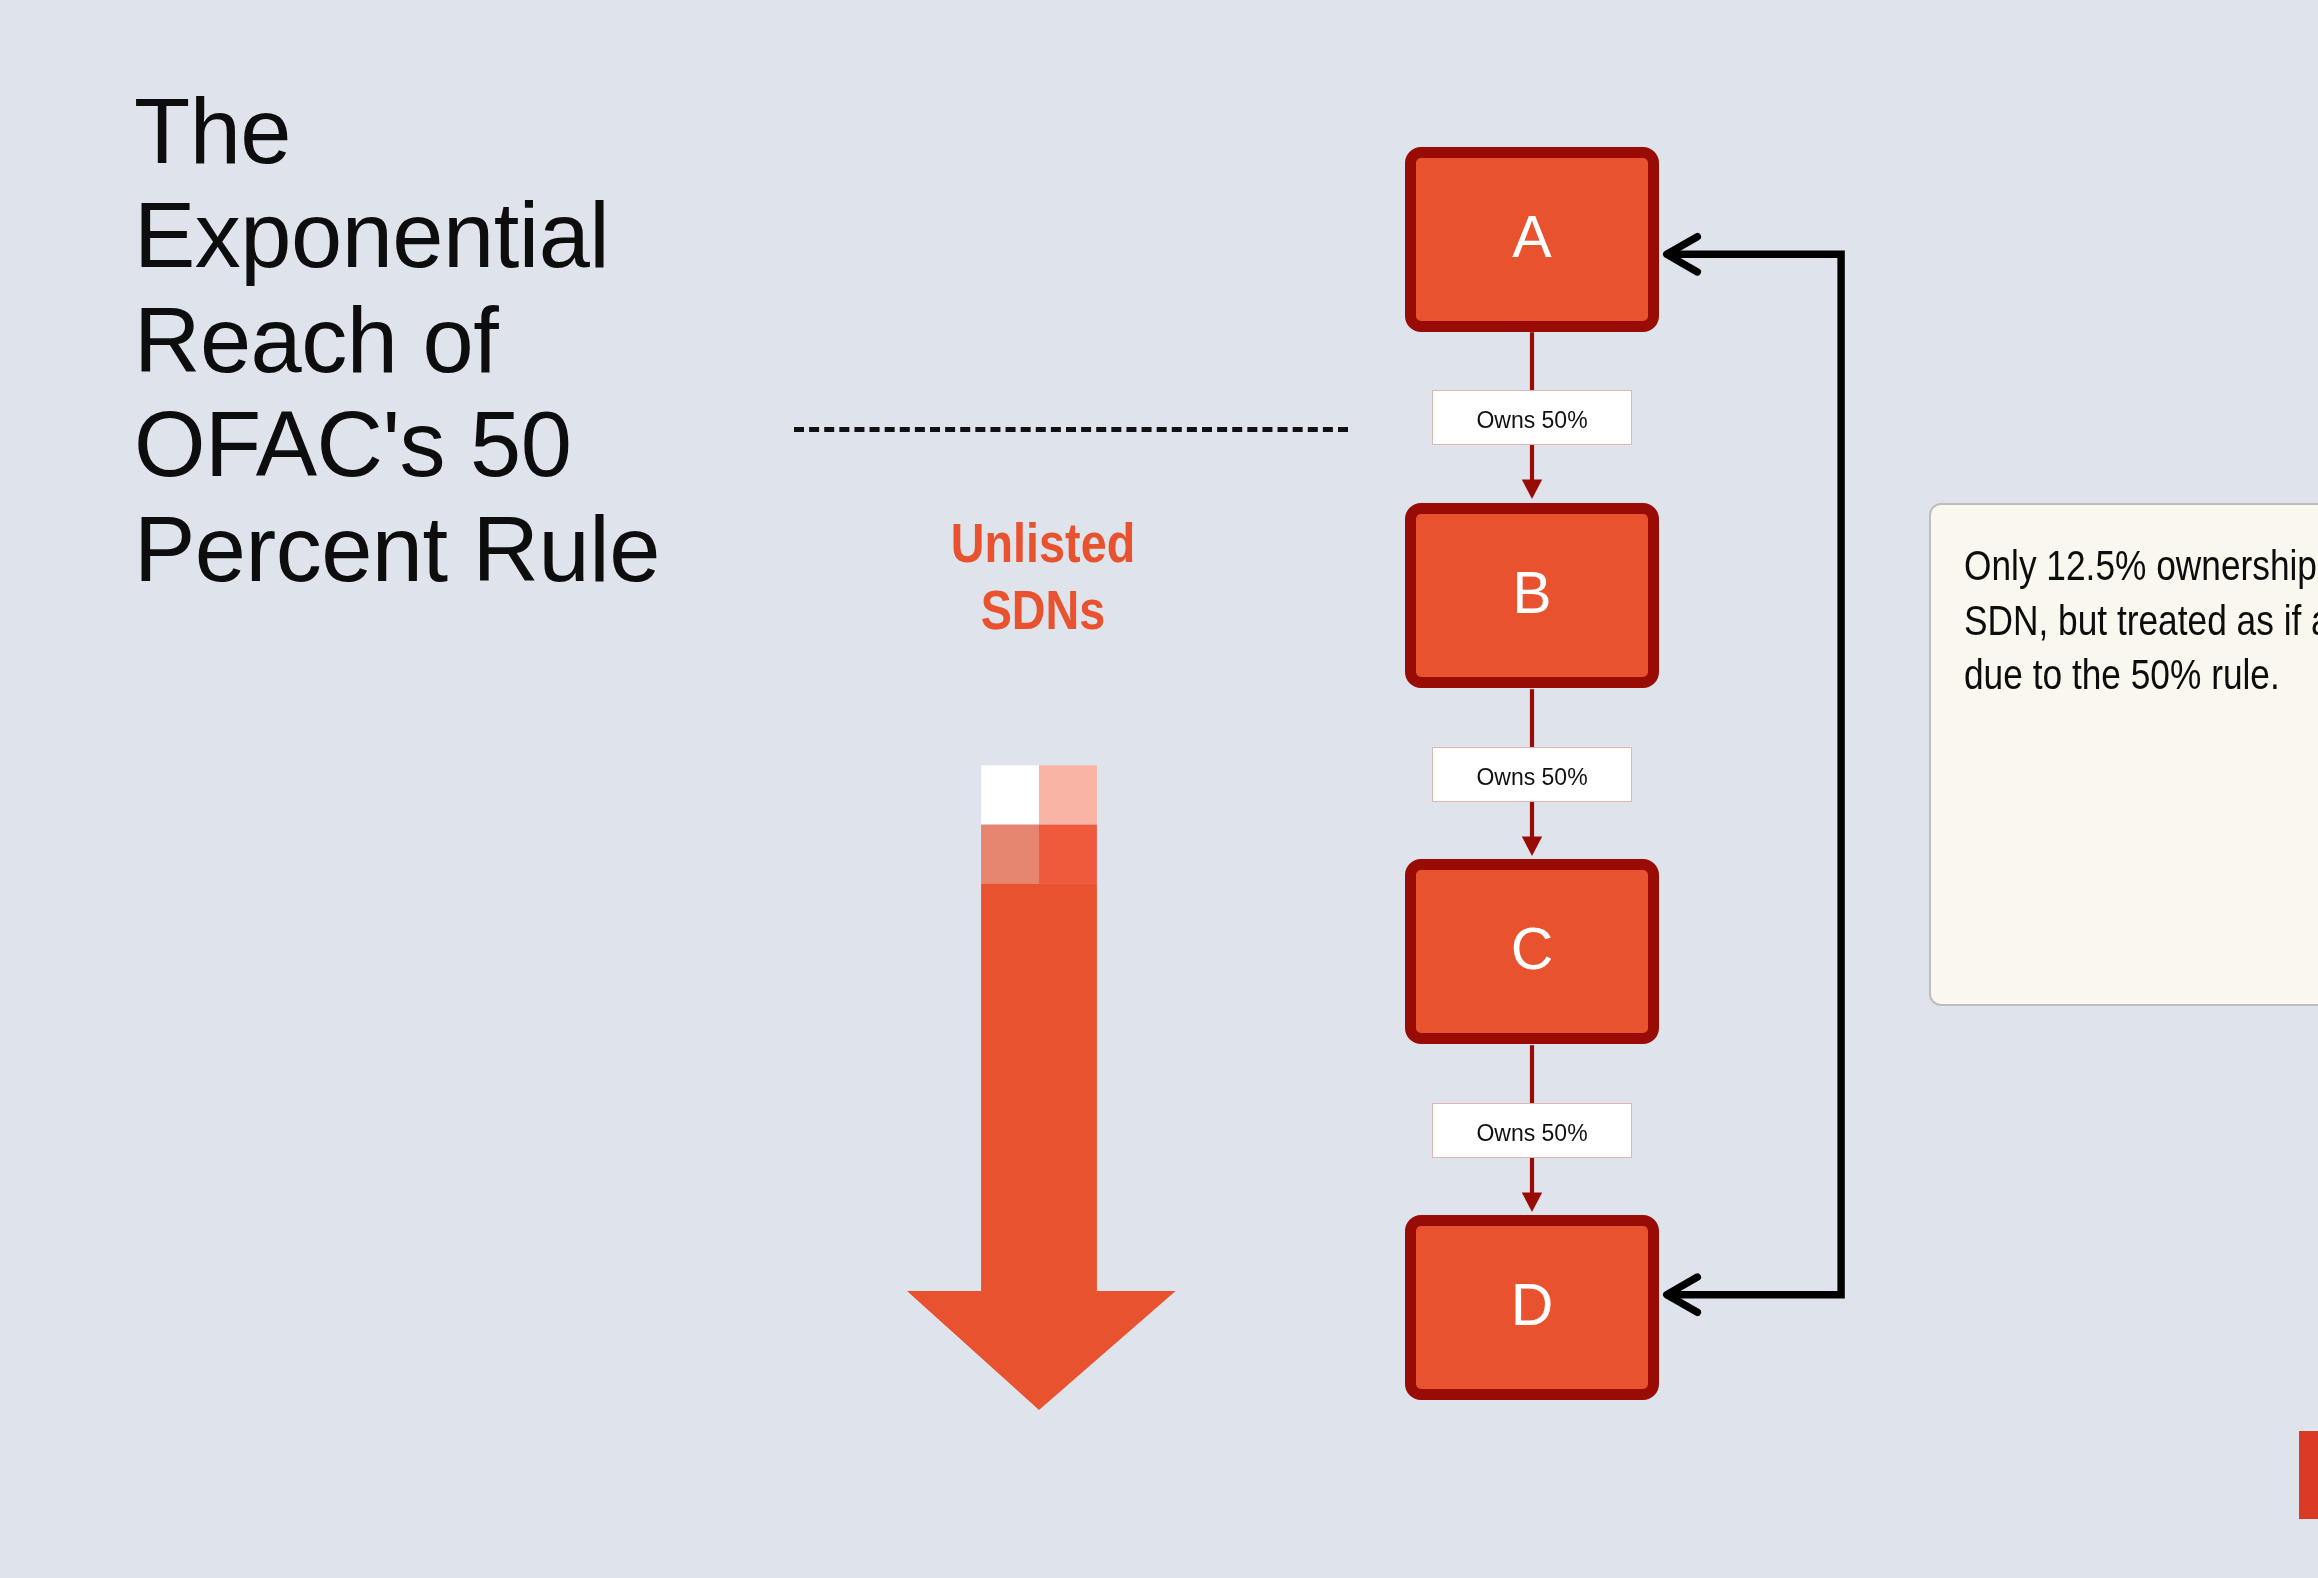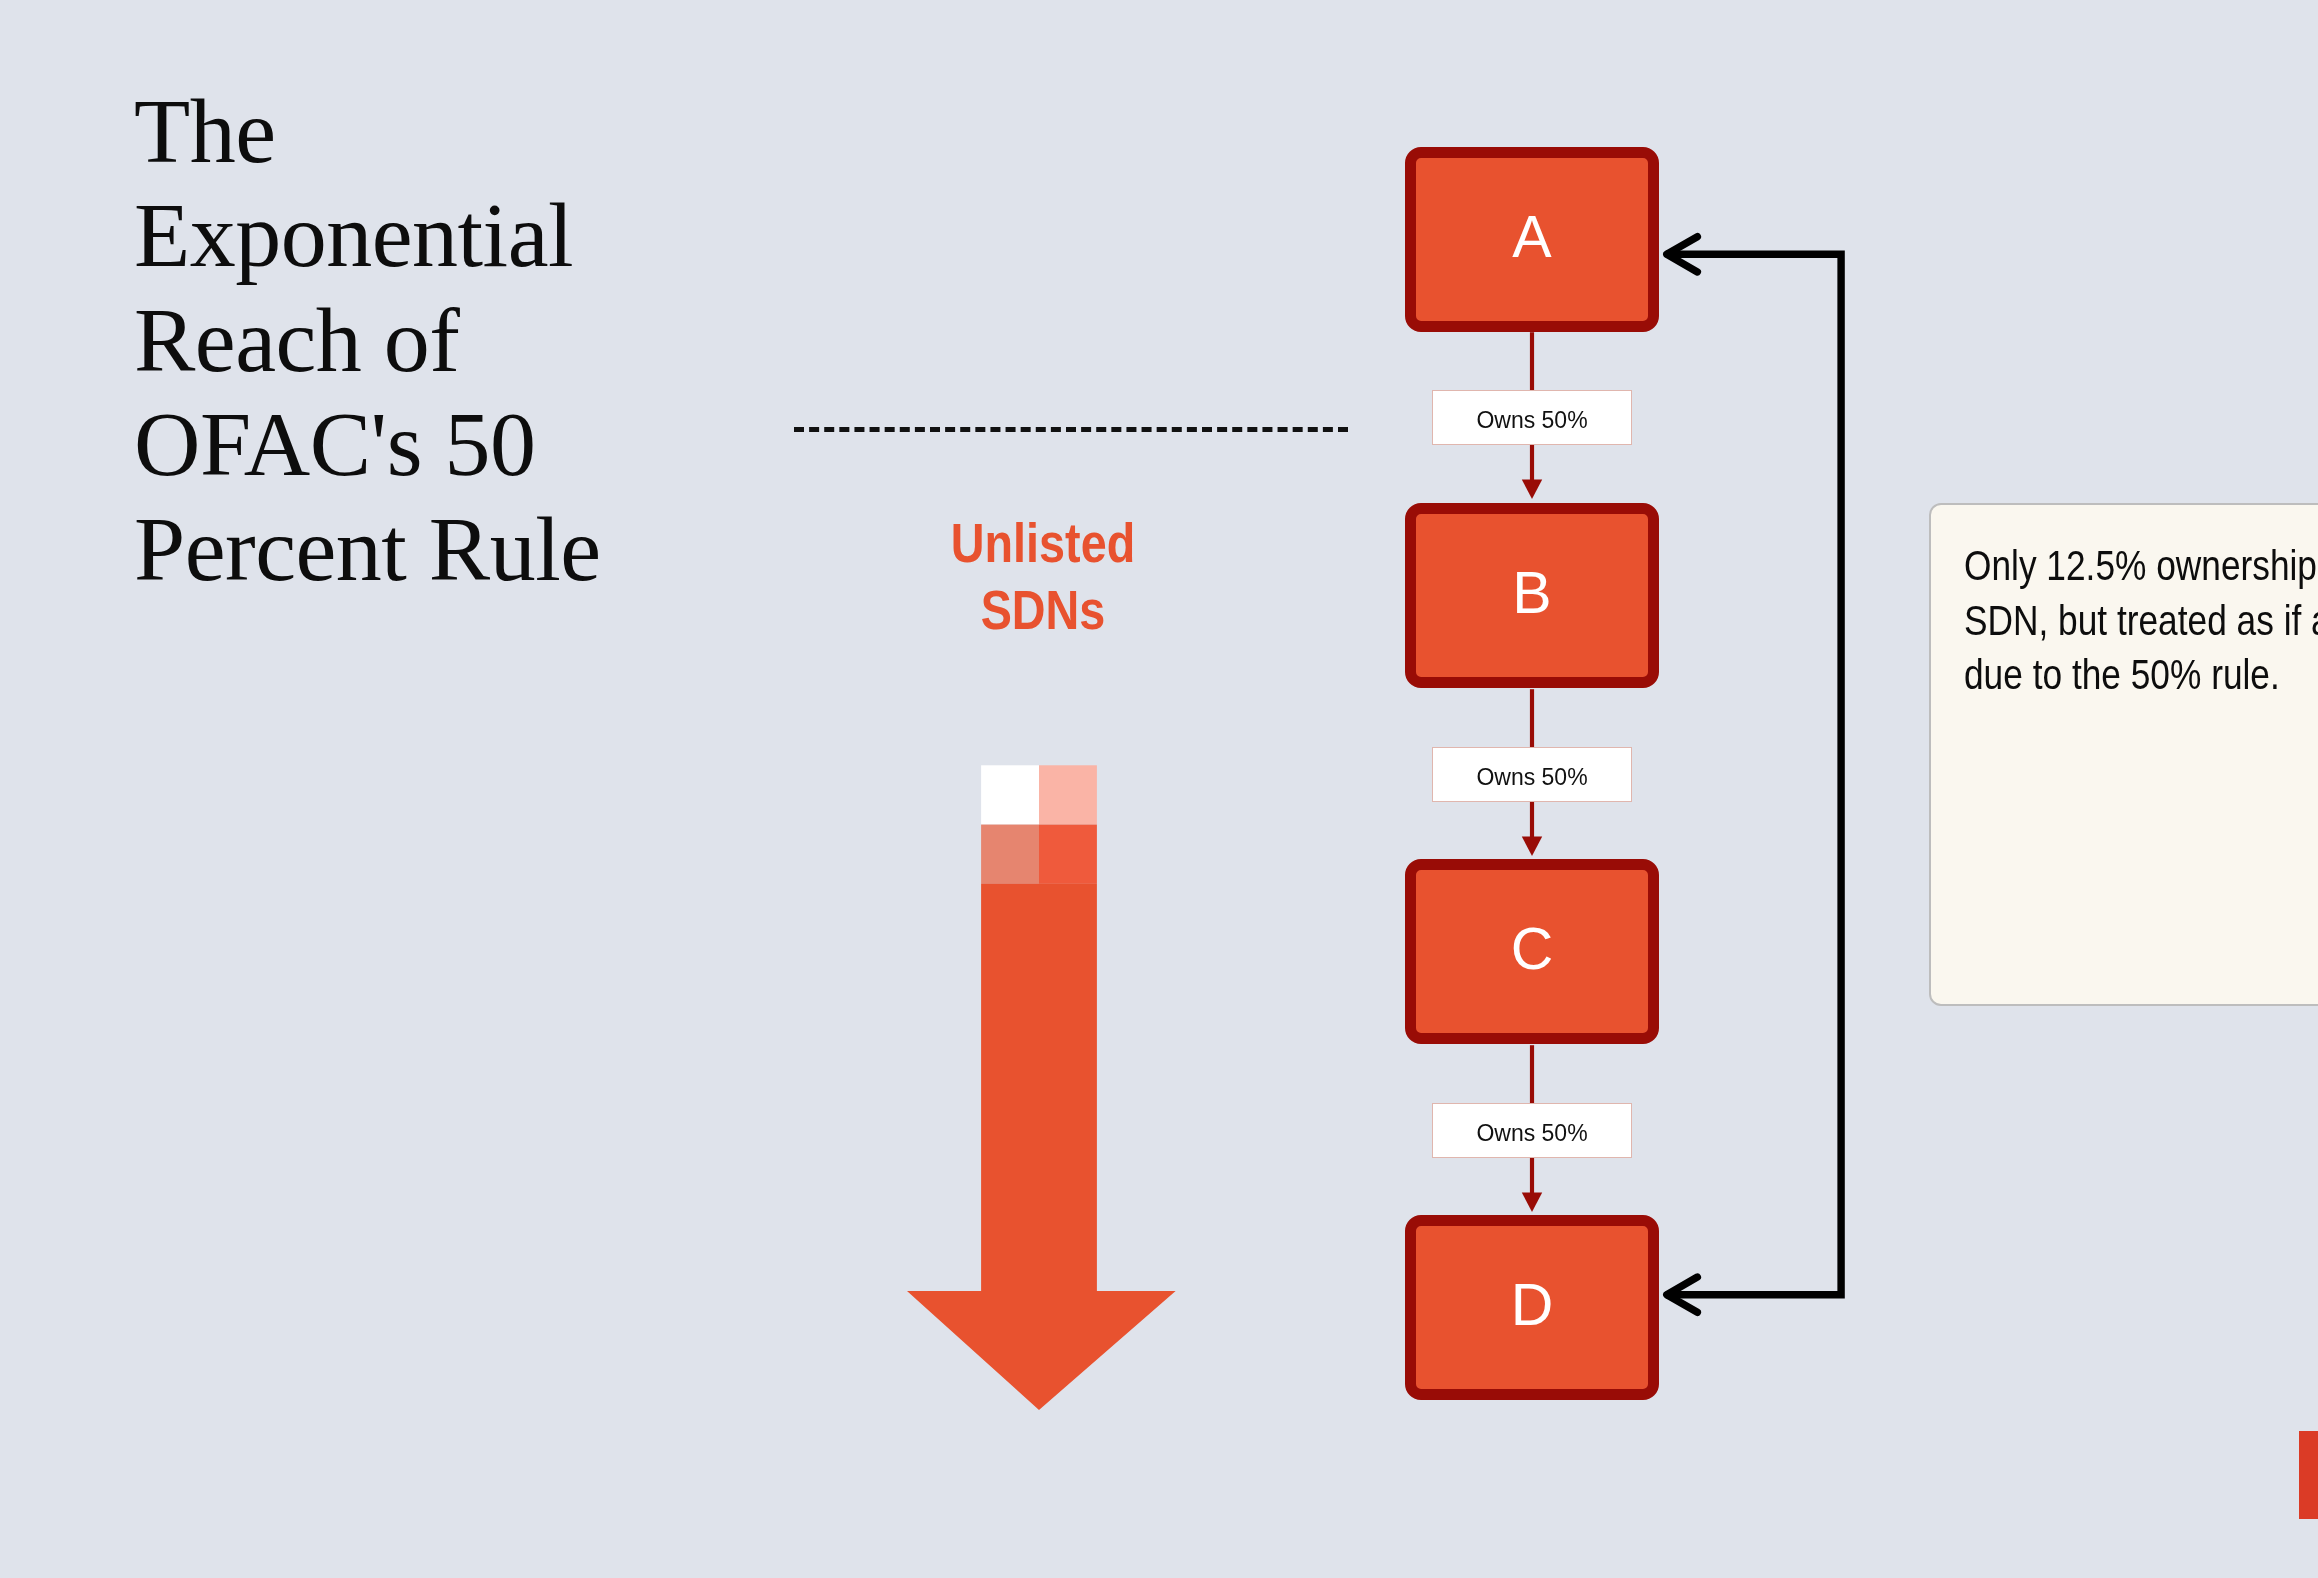--- a/index.html
+++ b/index.html
@@ -3,21 +3,21 @@
 <meta charset="utf-8">
 <style>
   html,body{margin:0;padding:0;background:#dfe3eb;}
   body{width:2735px;height:1579px;position:relative;overflow:hidden;
        font-family:"Liberation Sans",sans-serif;}
   #stage{position:absolute;inset:0;background:#dfe3eb;}
 
   
   #title{
     position:absolute;left:134px;top:79px;width:640px;
-    font-family:Liberation Serif, serif;
+    font-family:Liberation Sans, sans-serif;
     font-size:92px;line-height:1.135;color:#0d0d0d;
     letter-spacing:-0.5px;font-weight:400;white-space:pre-line;
   }
 
   
   #listed-arrow{position:absolute;left:823px;top:144px;width:561px;height:220px;}
   #listed-arrow svg{display:block;width:100%;height:100%;}
   #listed-label{
     position:absolute;left:995px;top:223px;width:288px;
     color:#ffffff;font-size:32px;font-weight:700;

